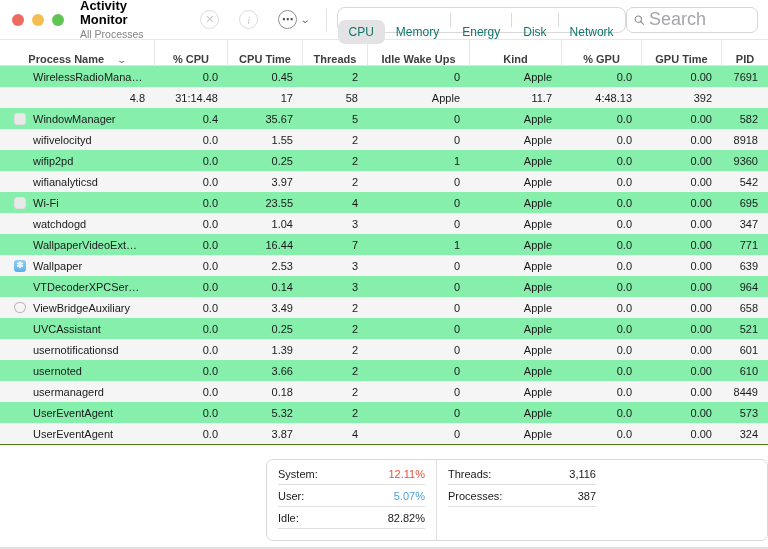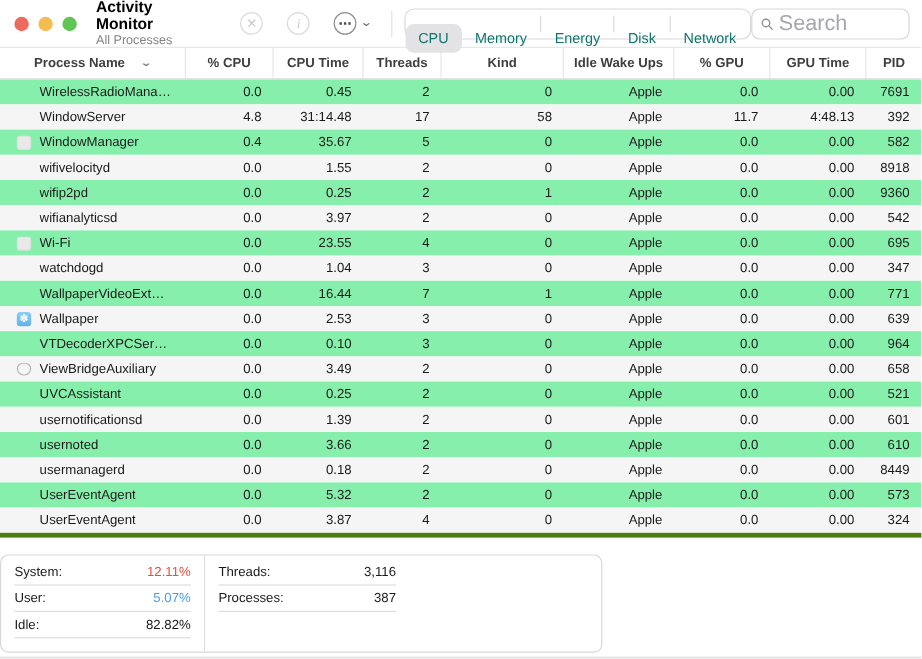--- a/index.html
+++ b/index.html
@@ -27,38 +27,38 @@
   .segment.selected { background:#e3e3e5; }
   .seg-div { width:1px; height:14px; background:#d9d9d9; }
 
   .search { margin-left:auto; margin-right:10px; width:162px; height:26px; border:1px solid #d6d6d6; border-radius:7px; display:flex; align-items:center; padding:0 7px; gap:5px; background:#fff; }
   .search input { border:none; outline:none; width:100%; font-size:18px; color:#333; font-family:inherit; background:transparent; }
   .search input::placeholder { color:#a5a5ab; }
 
   
   .grid { display:grid; grid-template-columns:155px 73px 75px 65px 102px 92px 80px 80px 46px; }
   .thead { height:26px; flex:0 0 26px; border-bottom:1px solid #e3e3e3; background:#fff; align-items:stretch; }
-  .th { display:flex; align-items:center; justify-content:center; font-size:11px; font-weight:600; color:#3e3e3e; border-right:1px solid #e6e6e6; white-space:nowrap; }
+  .th { display:flex; align-items:flex-end; justify-content:center; font-size:11px; font-weight:600; color:#3e3e3e; border-right:1px solid #e6e6e6; white-space:nowrap; }
   .th:last-child { border-right:none; }
   .sort-chevron { margin-left:14px; font-size:9px; color:#7a7a7a; transform:scaleX(1.4); }
 
   .tbody { flex:0 0 378px; overflow:hidden; }
   .trow { height:21px; align-items:center; font-size:11px; color:#1a1a1a; background:#86efac; }
   .trow.alt { background:#f5f5f6; }
   .c-name { display:flex; align-items:center; overflow:hidden; }
   .row-icon { width:12px; height:12px; margin-left:14px; flex:0 0 12px; border-radius:3px; display:flex; align-items:center; justify-content:center; }
   .icon-none { background:transparent; }
   .icon-gray-app { background:#e9e9e9; border:1px solid #e0e0e0; }
   .icon-wallpaper { background:linear-gradient(180deg,#8ecdf5,#5fb1ea); color:#fff; font-size:9px; line-height:1; }
   .icon-shield-outline { width:11px; height:11px; border:1.3px solid #b5b5b5; border-radius:50% 50% 46% 46% / 44% 44% 56% 56%; background:transparent; }
   .c-name .txt { margin-left:7px; white-space:nowrap; overflow:hidden; }
   .c-num { text-align:right; padding-right:10px; white-space:nowrap; }
 
   
-  .footerarea { flex:1; border-top:4px solid #4d7c0f; background:#fff; display:flex; justify-content:flex-start; }
+  .footerarea { flex:1; border-top:1px solid #4d7c0f; background:#fff; display:flex; justify-content:flex-end; }
   .statsbox { margin-top:14px; width:502px; height:82px; border:1px solid #d8d8d8; border-radius:7px; display:flex; overflow:hidden; background:#fff; }
   .panel { position:relative; }
   .panel-left { width:170px; border-right:1px solid #e0e0e0; }
   .panel-mid { width:160px; border-right:1px solid #e0e0e0; }
   .panel-right { width:170px; }
   .stat-rows { padding-top:3px; }
   .stat-row { height:22px; margin:0 11px; display:flex; align-items:center; justify-content:space-between; border-bottom:1px solid #dedede; font-size:11px; }
   .stat-label { color:#1a1a1a; }
   .stat-value { font-weight:400; }
   .load-title { text-align:center; font-size:9px; font-weight:bold; letter-spacing:.6px; color:#8e8e93; padding-top:7px; }
@@ -122,26 +122,26 @@
     <div class="th">
         <span>% CPU</span>
       </div>
     <div class="th">
         <span>CPU Time</span>
       </div>
     <div class="th">
         <span>Threads</span>
       </div>
     <div class="th">
+        <span>Idle Wake Ups</span>
+      </div>
+    <div class="th">
         <span>Kind</span>
       </div>
     <div class="th">
-        <span>Idle Wake Ups</span>
-      </div>
-    <div class="th">
         <span>% GPU</span>
       </div>
     <div class="th">
         <span>GPU Time</span>
       </div>
     <div class="th">
         <span>PID</span>
       </div>
   </div>
 
@@ -154,24 +154,20 @@
       <div class="c-num c-cpu">0.0</div>
       <div class="c-num c-cpu_time">0.45</div>
       <div class="c-num c-threads">2</div>
       <div class="c-num c-idle_wake_ups">0</div>
       <div class="c-num c-kind">Apple</div>
       <div class="c-num c-gpu">0.0</div>
       <div class="c-num c-gpu_time">0.00</div>
       <div class="c-num c-pid">7691</div>
     </div>
       <div class="grid trow alt">
-      <div class="c-name">
-        <span class="row-icon icon-none"></span>
-        <span class="txt">WindowServer</span>
-      </div>
       <div class="c-num c-cpu">4.8</div>
       <div class="c-num c-cpu_time">31:14.48</div>
       <div class="c-num c-threads">17</div>
       <div class="c-num c-idle_wake_ups">58</div>
       <div class="c-num c-kind">Apple</div>
       <div class="c-num c-gpu">11.7</div>
       <div class="c-num c-gpu_time">4:48.13</div>
       <div class="c-num c-pid">392</div>
     </div>
       <div class="grid trow">
@@ -285,21 +281,21 @@
       <div class="c-num c-gpu">0.0</div>
       <div class="c-num c-gpu_time">0.00</div>
       <div class="c-num c-pid">639</div>
     </div>
       <div class="grid trow">
       <div class="c-name">
         <span class="row-icon icon-none"></span>
         <span class="txt">VTDecoderXPCSer…</span>
       </div>
       <div class="c-num c-cpu">0.0</div>
-      <div class="c-num c-cpu_time">0.10</div>
+      <div class="c-num c-cpu_time">0.14</div>
       <div class="c-num c-threads">3</div>
       <div class="c-num c-idle_wake_ups">0</div>
       <div class="c-num c-kind">Apple</div>
       <div class="c-num c-gpu">0.0</div>
       <div class="c-num c-gpu_time">0.00</div>
       <div class="c-num c-pid">964</div>
     </div>
       <div class="grid trow alt">
       <div class="c-name">
         <span class="row-icon icon-shield-outline"></span>

